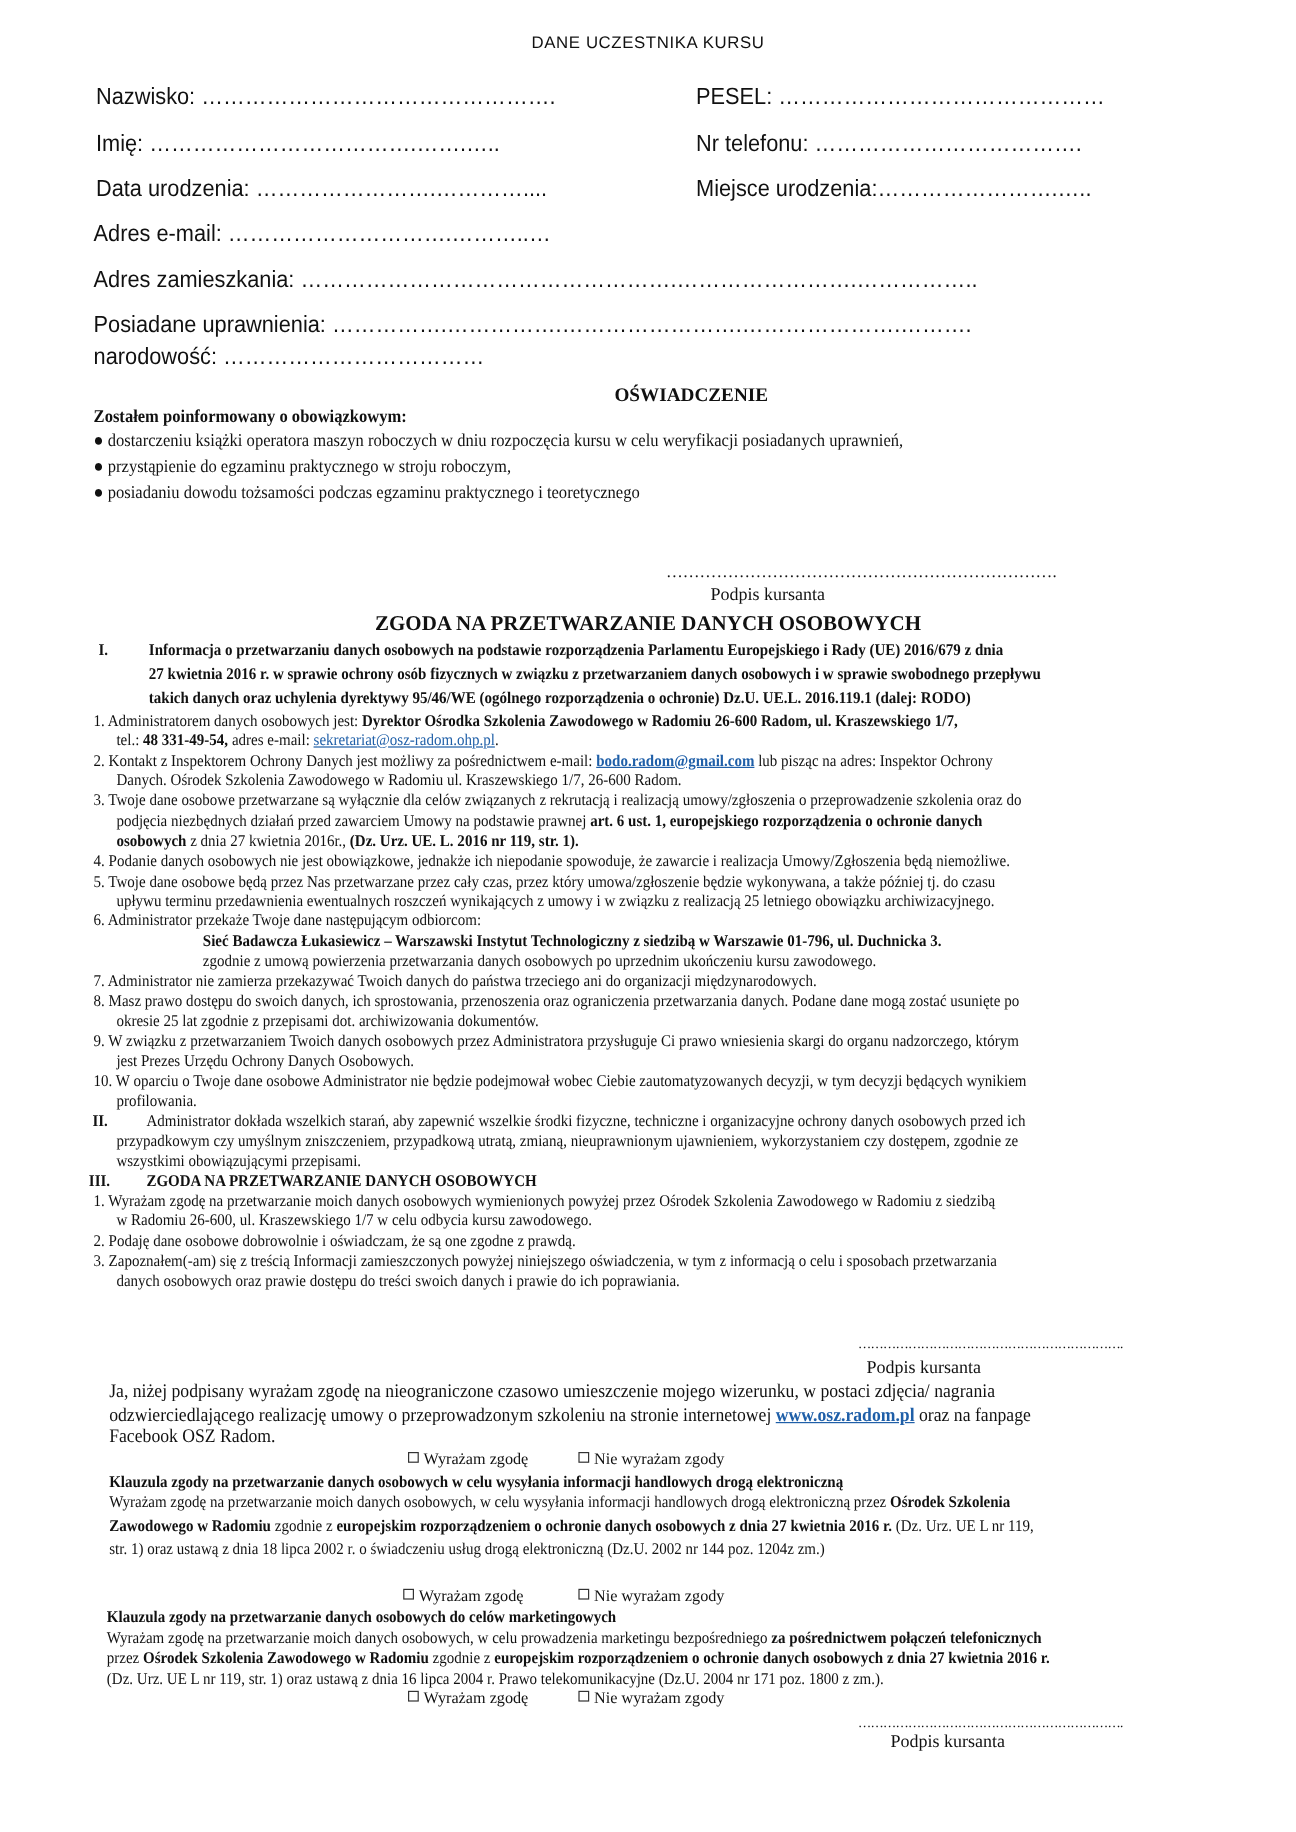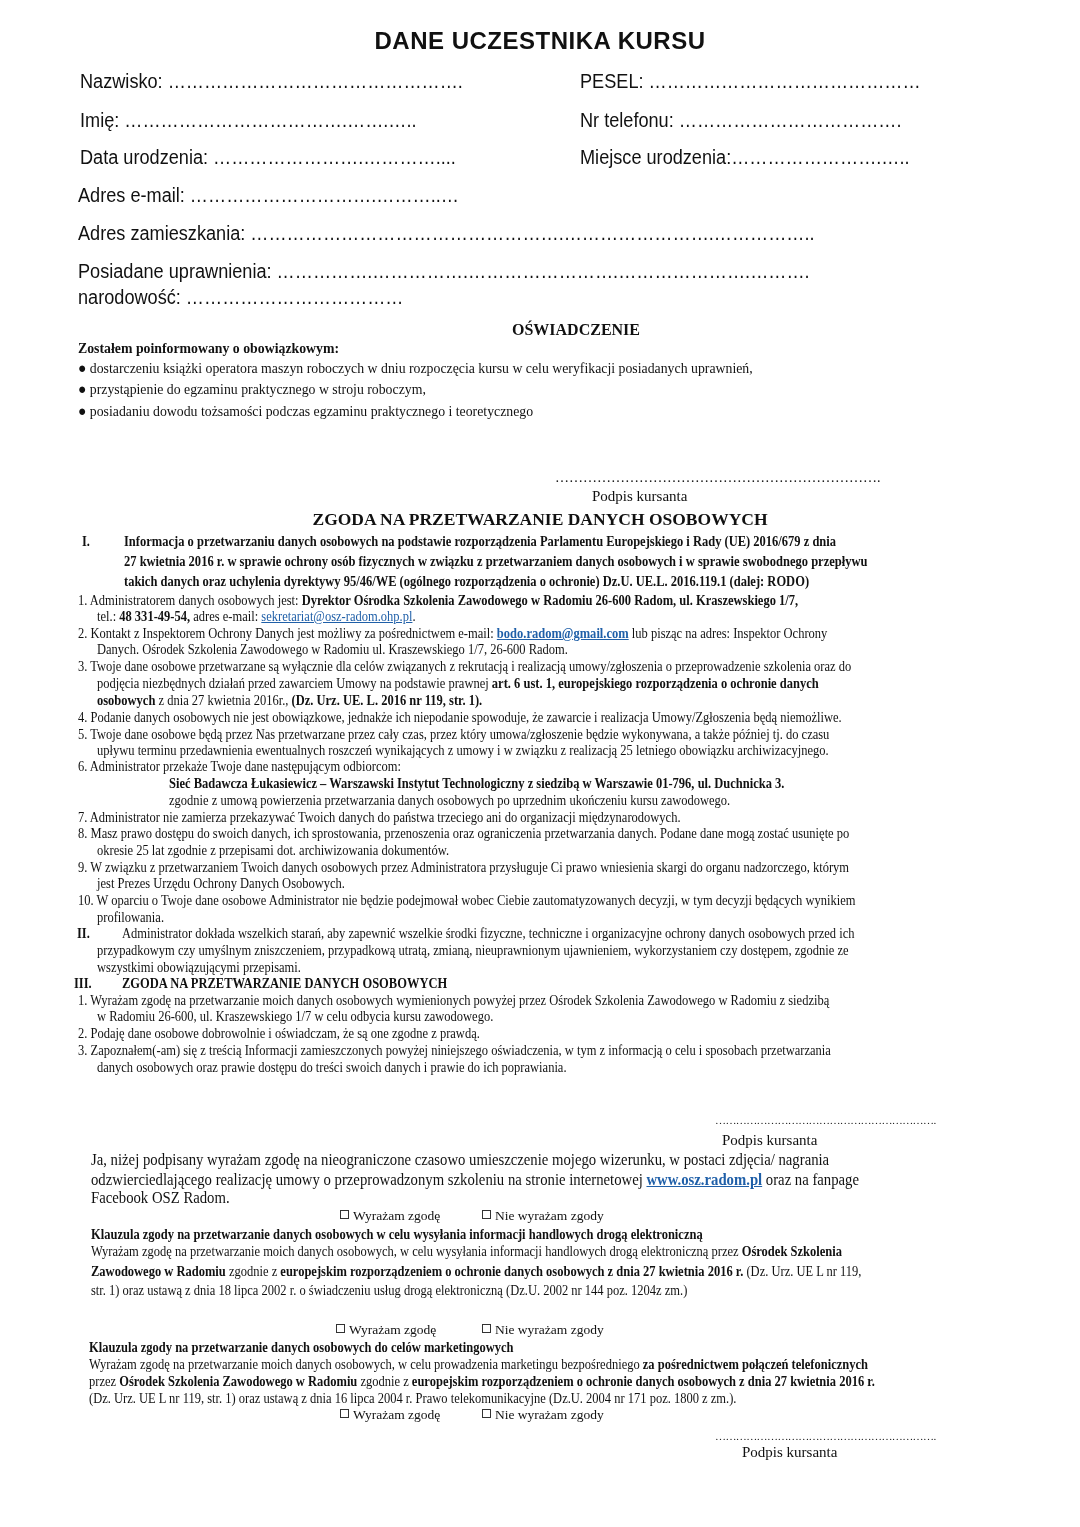--- a/index.html
+++ b/index.html
@@ -1,18 +1,18 @@
 <!DOCTYPE html>
 <html><head>
 <meta charset="utf-8">
 <style>
   html,body{margin:0;padding:0;background:#fff;}
   body{width:1080px;height:1527px;position:relative;overflow:hidden;color:#111;}
   .abs{position:absolute;white-space:nowrap;}
-  .title{font-family:"Liberation Sans",sans-serif;font-weight:bold;font-size:24px;left:0;width:1080px;text-align:center;top:27px;letter-spacing:0.5px;}
+  .title{font-family:"Liberation Sans",sans-serif;font-weight:normal;font-size:14px;left:0;width:1080px;text-align:center;top:27px;letter-spacing:0.5px;}
   .field{font-family:"Liberation Sans",sans-serif;font-size:19.5px;transform:scaleX(0.93);transform-origin:left;}
   .s13{font-family:"Liberation Serif",serif;font-size:13.6px;transform:scaleX(0.92);transform-origin:left;}
   .b{font-weight:bold;}
   .lnk{color:#1f5fa8;text-decoration:underline;font-weight:bold;}
   .heading{font-family:"Liberation Serif",serif;font-weight:bold;font-size:16px;left:0;width:1080px;text-align:center;padding-left:36px;}
   .zgoda{font-family:"Liberation Serif",serif;font-weight:bold;font-size:17.5px;left:0;width:1080px;text-align:center;top:509px;}
   .sig{font-family:"Liberation Serif",serif;font-size:14px;}
   .para{font-family:"Liberation Serif",serif;font-size:16px;transform:scaleX(0.92);transform-origin:left;}
   .box{display:inline-block;width:7px;height:7px;border:1px solid #333;margin-right:4px;vertical-align:1px;}
   .chk{font-family:"Liberation Serif",serif;font-size:13.5px;}

